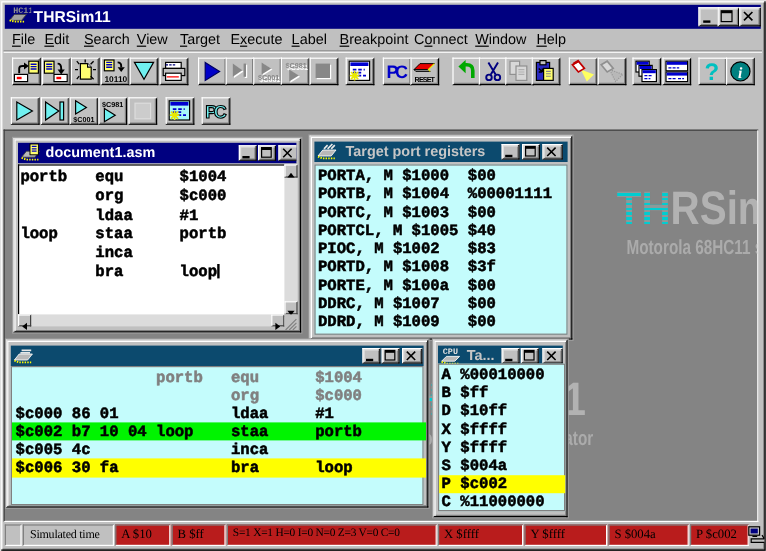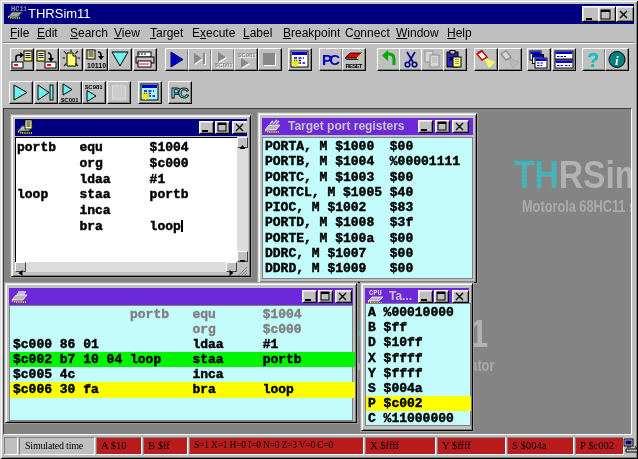--- a/index.html
+++ b/index.html
@@ -1,20 +1,20 @@
 <!DOCTYPE html>
 <html><head><meta charset="utf-8"><style>
 html,body{margin:0;padding:0;width:638px;height:459px;overflow:hidden;background:#c0c0c0;
  font-family:"Liberation Sans",sans-serif;}
 #app{position:absolute;left:0;top:0;width:638px;height:459px;background:#c0c0c0;
  box-shadow:inset 1px 1px 0 #dfdfdf,inset -1px -1px 0 #000,inset 2px 2px 0 #fff,inset -2px -2px 0 #808080;}
 .abs{position:absolute;}
 
 #titlebar{position:absolute;left:4px;top:4px;width:630px;height:36px;background:#000080;}
-#titletext{position:absolute;left:24px;top:2px;color:#fff;font-size:13px;font-weight:normal;}
+#titletext{position:absolute;left:24px;top:2px;color:#fff;font-size:13px;font-weight:bold;}
 .capbtn{position:absolute;top:2px;width:16px;height:14px;background:#c0c0c0;
  border:1px solid;border-color:#fff #000 #000 #fff;box-shadow:inset 1px 1px 0 #dfdfdf,inset -1px -1px 0 #808080;}
 
 #menubar{position:absolute;left:3px;top:24px;width:632px;height:18px;background:#c0c0c0;font-size:12px;color:#000;}
 #menubar span{position:absolute;top:2px;}
 
 .tbtn{position:absolute;width:22px;height:21px;background:#c0c0c0;border:1px solid;border-color:#fff #000 #000 #fff;
  box-shadow:inset -1px -1px 0 #808080;}
 .tbtn svg{position:absolute;left:0px;top:0px;}
 
@@ -24,21 +24,21 @@
  transform:scaleX(.862);transform-origin:left top;white-space:pre;}
 .wm-sub{position:absolute;font-size:17px;line-height:1;font-weight:bold;color:#ababab;
  transform:scaleX(.75);transform-origin:left top;white-space:pre;}
 .wm-cy{background:repeating-linear-gradient(180deg,#00cdd1 0 2px,#8a9a9a 2px 4px);-webkit-background-clip:text;background-clip:text;color:transparent;}
 
 .win{position:absolute;background:#c0c0c0;border:1px solid;border-color:#dfdfdf #000 #000 #dfdfdf;
  box-shadow:inset 1px 1px 0 #fff,inset -1px -1px 0 #808080, 0 0 0 1px #a0a0a0;}
 .wtitle{position:absolute;left:3px;right:3px;top:4px;height:17px;font-size:12px;font-weight:bold;
  color:#fff;overflow:hidden;white-space:nowrap;}
 .wtitle.active{background:#000080;}
-.wtitle.inactive{background:#6d28d9;color:#c6c6c6;}
+.wtitle.inactive{background:#0c4a6e;color:#c6c6c6;}
 .wbtn{position:absolute;top:2px;width:13px;height:11px;background:#c0c0c0;
  border:1px solid;border-color:#fff #000 #000 #fff;box-shadow:inset 1px 1px 0 #dfdfdf,inset -1px -1px 0 #808080;}
 .mono{font-family:"Liberation Mono",monospace;font-weight:bold;font-size:13px;white-space:pre;color:#000;-webkit-text-stroke:0.45px currentColor;}
 
 .sp{position:absolute;top:437px;height:16px;background:#c0c0c0;border:1px solid;border-color:#808080 #fff #fff #808080;
  font-size:10.6px;color:#000;white-space:nowrap;overflow:hidden;font-family:Liberation Serif, serif;}
 .sp.cy{background:#b91c1c;}
 .sp span{position:absolute;left:4px;top:2px;}
 </style></head>
 <body>
@@ -310,20 +310,21 @@
   <div class="wm-sub" style="left:326px;top:248px">Motorola 68HC11 simulator</div>
 
   <div class="win" style="left:7px;top:6px;width:238px;height:160px">
     <div class="wtitle active" style="top:3px">
       <svg style="position:absolute;left:2px;top:0px" width="18" height="17" viewBox="0 0 18 17">
         <path d="M1 12 l4 -5 h11 l-4 5z" fill="#b8b8b8" stroke="#404040" stroke-width="0.7"></path>
         <path d="M1 12.5 l4 1.5 h10" stroke="#ffff00" stroke-width="1.6" fill="none" stroke-dasharray="1.2 1"></path>
         <rect x="8" y="1" width="7" height="9" fill="#ffff70" stroke="#000" stroke-width="0.8"></rect>
         <path d="M9.5 3 h4 M9.5 5 h4 M9.5 7 h4" stroke="#0000c0" stroke-width="1"></path>
       </svg>
+      <span style="position:absolute;left:23px;top:1px">document1.asm</span>
       <div class="wbtn" style="left:184px"><svg width="13" height="11">
               <rect x="2" y="8" width="6" height="2" fill="#000"></rect>
             </svg></div>
       <div class="wbtn" style="left:200px"><svg width="13" height="11">
               <rect x="2" y="1" width="8" height="8" fill="none" stroke="#000"></rect>
               <rect x="2" y="1" width="8" height="2" fill="#000"></rect>
             </svg></div>
       <div class="wbtn" style="left:217px;width:15px"><svg width="14" height="11">
               <path d="M3 2 L10 9 M10 2 L3 9" stroke="#000" stroke-width="1.3"></path>
             </svg></div>

